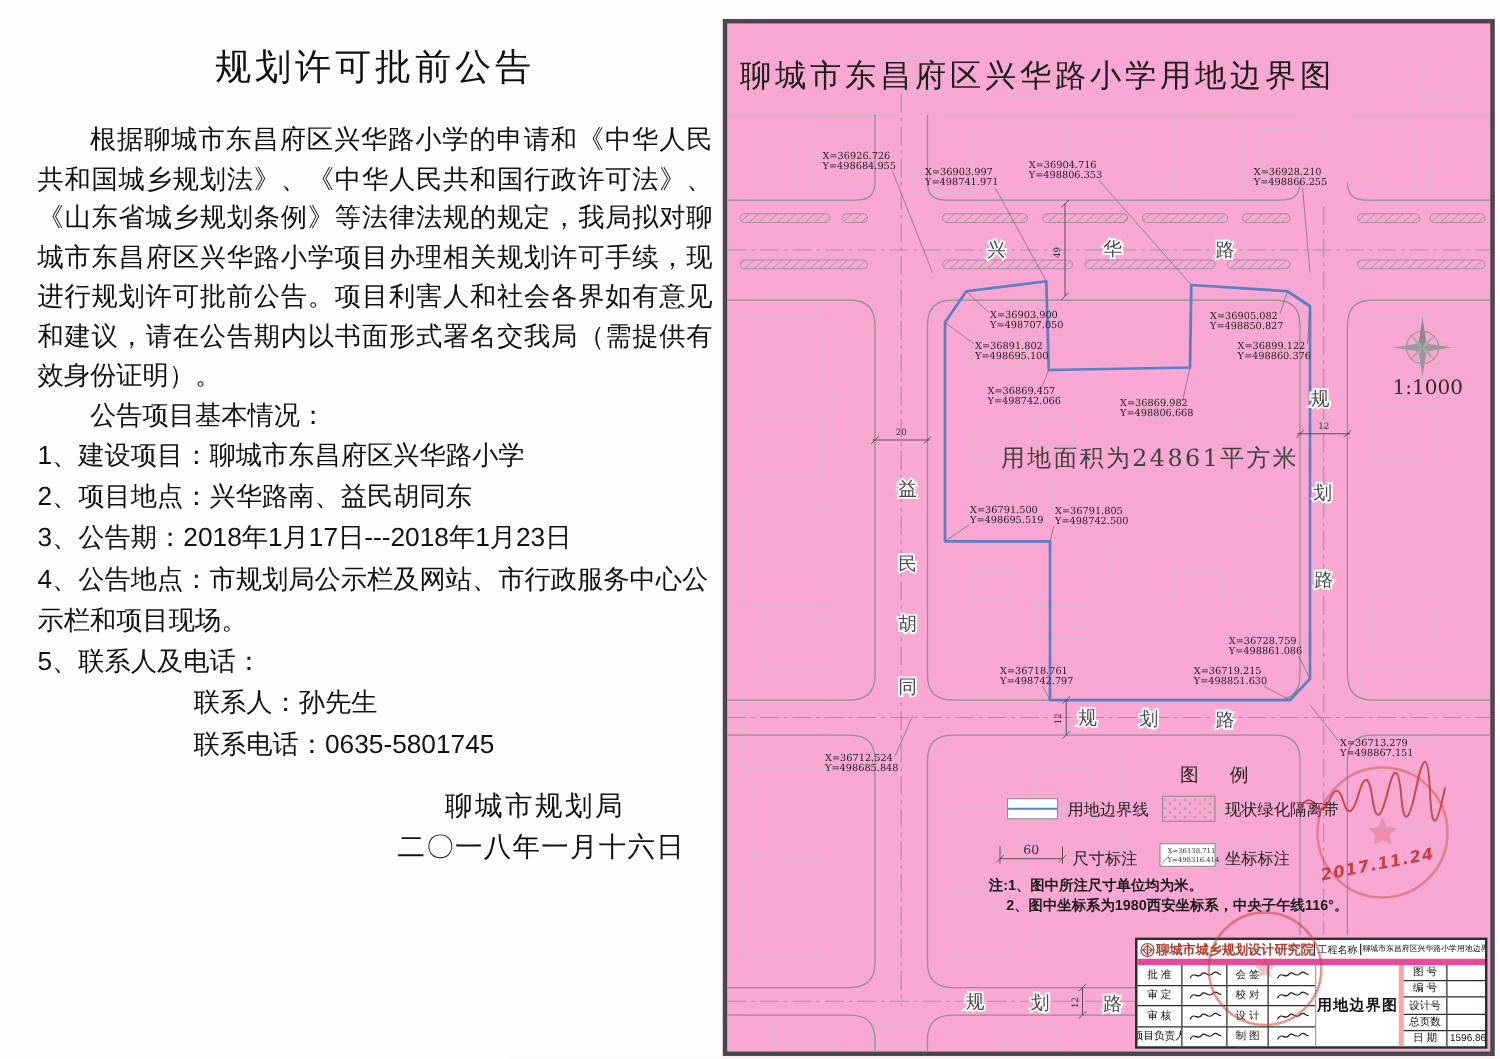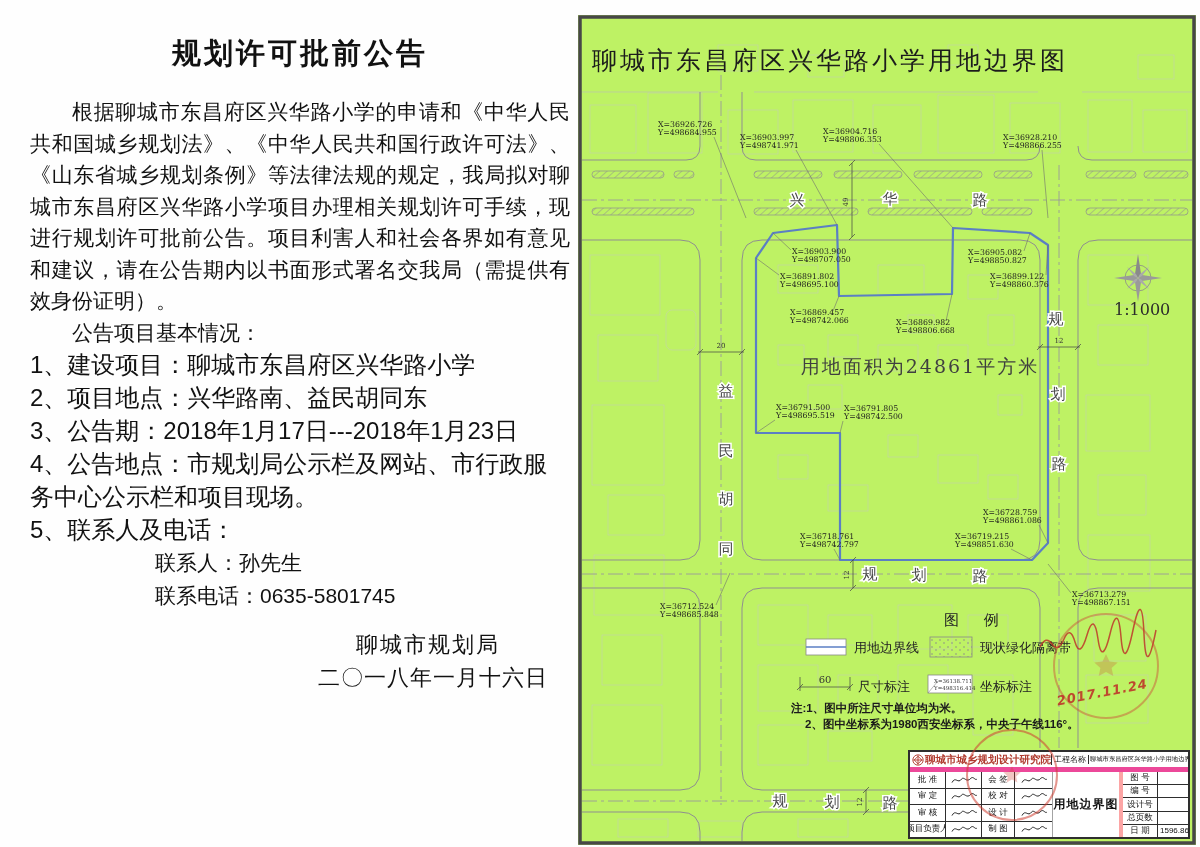--- a/index.html
+++ b/index.html
@@ -1,28 +1,28 @@
 <!DOCTYPE html>
 <html><head>
 <meta charset="utf-8">
 <style>
   html,body{margin:0;padding:0;background:#e8e8e8;}
   .page{position:relative;width:1200px;height:847px;background:#fefefe;overflow:hidden;
         font-family:"Liberation Sans",sans-serif;color:#111;}
   
   .ann{position:absolute;left:30px;top:28px;width:540px;}
-  .ann h1{margin:6px 0 22px 0;font-size:29px;letter-spacing:3px;text-align:center;font-weight:bold;}
+  .ann h1{margin:6px 0 22px 0;font-size:29px;letter-spacing:3px;text-align:center;font-weight:normal;}
   .ann .body{margin:0;font-size:21px;line-height:31.5px;text-indent:2em;text-align:justify;font-weight:500;}
   .ann .sect{margin:0;font-size:21px;line-height:31.5px;text-indent:2em;font-weight:500;}
-  .ann .item{font-size:24px;line-height:33px;font-weight:500;}
+  .ann .item{font-size:21px;line-height:33px;font-weight:500;}
   .ann .contact{margin-left:125px;font-size:21px;line-height:33px;font-weight:500;}
   .sig-org{position:absolute;left:356px;top:630px;font-size:22px;font-weight:500;letter-spacing:2px;}
   .sig-date{position:absolute;left:318px;top:663px;font-size:22px;font-weight:500;letter-spacing:1px;}
   
-  .map{position:absolute;left:578px;top:15px;width:618px;height:830px;background:#bef264;}
+  .map{position:absolute;left:578px;top:15px;width:618px;height:830px;background:#f9a8d4;}
   .map svg.base{position:absolute;left:0;top:0;}
   .coord{font:7.8px "DejaVu Serif",serif;fill:#1d1d1d;}
   .leader{stroke:#6e6e6e;stroke-width:.6;fill:none;}
   .rc{font-size:15px;fill:#4a4a4a;text-anchor:middle;stroke:#fff;stroke-width:3px;paint-order:stroke;
       font-family:"DejaVu Serif",serif;}
   .dim{font:7px "DejaVu Serif",serif;fill:#333;text-anchor:middle;}
   .leg{font:13px "DejaVu Serif",serif;fill:#222;}
   .note{font:600 11.5px "Liberation Sans",sans-serif;fill:#1a1a1a;}
   .bldg rect{fill:none;stroke:#c6c6c6;stroke-width:.6;opacity:.75;}
   .roadline{stroke:#8f8f8f;stroke-width:1;fill:none;}

